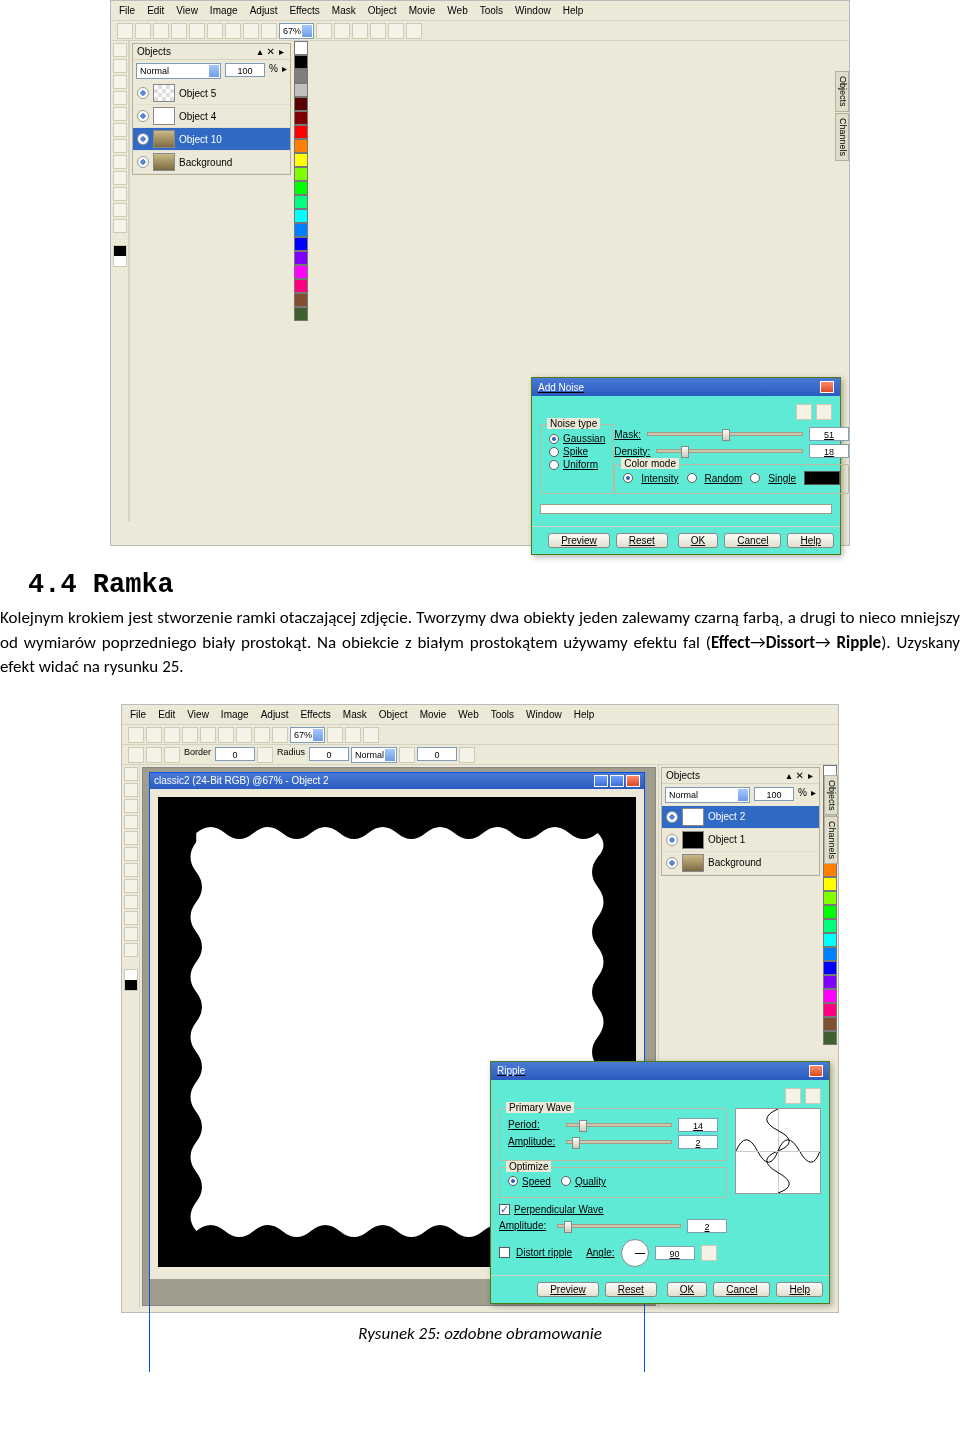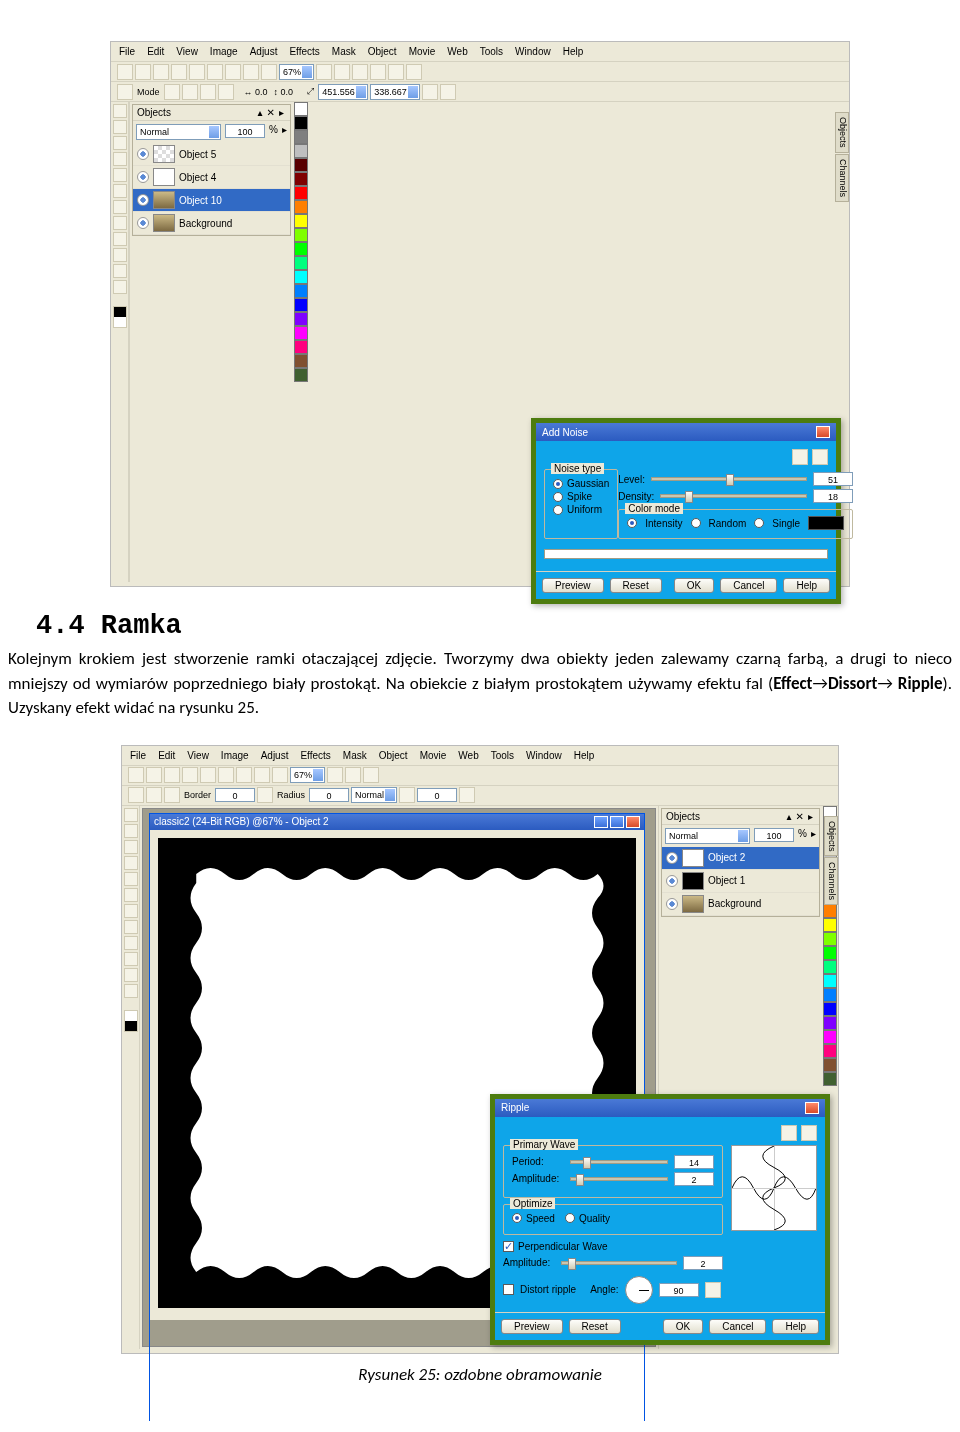--- a/index.html
+++ b/index.html
@@ -4,21 +4,21 @@
 <style>
   * { box-sizing: border-box; }
   body {
     margin: 0;
     padding: 0;
     background: #ffffff;
     font-family: Calibri, Arial, sans-serif;
     color: #000;
     width: 960px;
   }
-  .page { padding: 8px; margin-top: 33px; }
+  .page { padding: 0; }
   .figure-wrap { text-align: center; margin: 0 0 24px 0; }
   .caption {
     font-style: italic;
     text-align: center;
     font-size: 17px;
     margin: 10px 0 28px 0;
   }
   .section-title {
     font-family: Liberation Mono, monospace;
     font-size: 27px;
@@ -49,21 +49,20 @@
     display: flex;
     gap: 12px;
     padding: 4px 8px;
     background: #ece9d8;
     border-bottom: 1px solid #d5d2c1;
   }
   .menubar span { font-size: 10px; }
 
   .toolbar-row {
     display: flex;
-    align-items: center;
     gap: 2px;
     padding: 2px 6px;
     background: #ece9d8;
     border-bottom: 1px solid #d5d2c1;
     height: 20px;
   }
   .tb-btn {
     width: 16px; height: 16px;
     border: 1px solid #cfcab3;
     background: #f5f3e7;
@@ -251,23 +250,24 @@
     border: 1px solid #b5b09a;
     writing-mode: vertical-rl;
     font-size: 9px;
     padding: 4px 0;
     text-align: center;
   }
 
   
   .dialog {
     position: absolute;
-    border: 5px solid #4d7c0f;
-    background: #0ea5e9;
+    border: 1px solid #4d7c0f;
+    background: #5eead4;
     box-shadow: 2px 2px 6px rgba(0,0,0,0.3);
+    text-decoration: underline;
   }
   .dlg-title {
     background: linear-gradient(#4a79d6,#2b5bc0);
     color: #fff;
     padding: 3px 6px;
     font-size: 10px;
     display: flex; justify-content: space-between; align-items: center;
   }
   .dlg-body { padding: 8px; font-size: 10px; }
   .dlg-group {
@@ -305,21 +305,21 @@
   .numbox {
     width: 40px; height: 14px;
     border: 1px solid #7f9db9; background: #fff;
     text-align: center; line-height: 14px; font-size: 9px;
   }
   .colorwell {
     width: 36px; height: 14px; border: 1px solid #555; background: #000;
     display: inline-block;
   }
   .dlg-btnbar {
-    display: flex; gap: 10px; padding: 6px; justify-content: space-between;
+    display: flex; gap: 10px; padding: 6px; justify-content: flex-end;
     border-top: 1px solid #d5d2c1;
   }
   .dlg-btn {
     border: 1px solid #888; background: linear-gradient(#fdfdfa,#e2dfce);
     padding: 1px 12px; font-size: 10px; border-radius: 3px;
     display: inline-block;
   }
   .progress-bar {
     height: 10px; border: 1px solid #a09c86; background: #fff; margin: 4px 0;
   }
@@ -387,35 +387,20 @@
         <span class="tb-btn"></span>
         <span class="tb-btn"></span>
         <span class="tb-btn"></span>
         <span class="tb-btn"></span>
         <span class="tb-btn"></span>
         <span class="tb-combo">67%</span>
         <span class="tb-btn"></span>
         <span class="tb-btn"></span>
         <span class="tb-btn"></span>
         <span class="tb-btn"></span>
-        <span class="tb-btn"></span>
-        <span class="tb-btn"></span>
-      </div>
-      <div class="toolbar-row">
-        <span class="tb-btn"></span>
-        <span class="tb-lbl">Mode</span>
-        <span class="tb-btn"></span>
-        <span class="tb-btn"></span>
-        <span class="tb-btn"></span>
-        <span class="tb-btn"></span>
-        <span class="tb-lbl" style="margin-left:6px;">↔ 0.0</span>
-        <span class="tb-lbl">↕ 0.0</span>
-        <span class="tb-lbl" style="margin-left:8px;">⤢</span>
-        <span class="tb-combo tb-spin">451.556</span>
-        <span class="tb-combo tb-spin">338.667</span>
         <span class="tb-btn"></span>
         <span class="tb-btn"></span>
       </div>
 
       <div class="workspace-row">
 
         <div class="leftbar">
           <span class="tool"></span>
           <span class="tool"></span>
           <span class="tool"></span>
@@ -521,21 +506,21 @@
                   <span class="radio"></span>
                   <span>Spike</span>
                 </div>
               <div class="radio-row">
                   <span class="radio"></span>
                   <span>Uniform</span>
                 </div>
             </div>
             <div style="flex:1;">
               <div class="slider-row">
-                <span>Level:</span>
+                <span>Mask:</span>
                 <div class="slider-track">
                     <div class="slider-thumb" style="left:48%"></div>
                   </div>
                 <span class="numbox">51</span>
               </div>
               <div class="slider-row">
                 <span>Density:</span>
                 <div class="slider-track">
                     <div class="slider-thumb" style="left:16%"></div>
                   </div>

